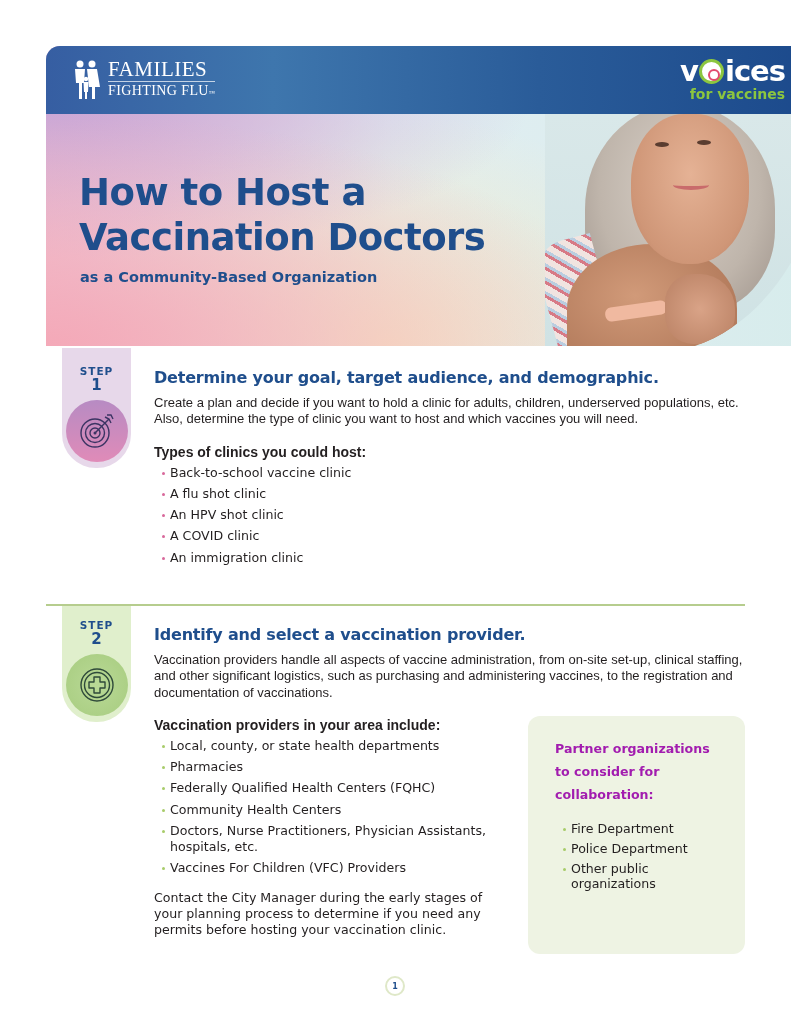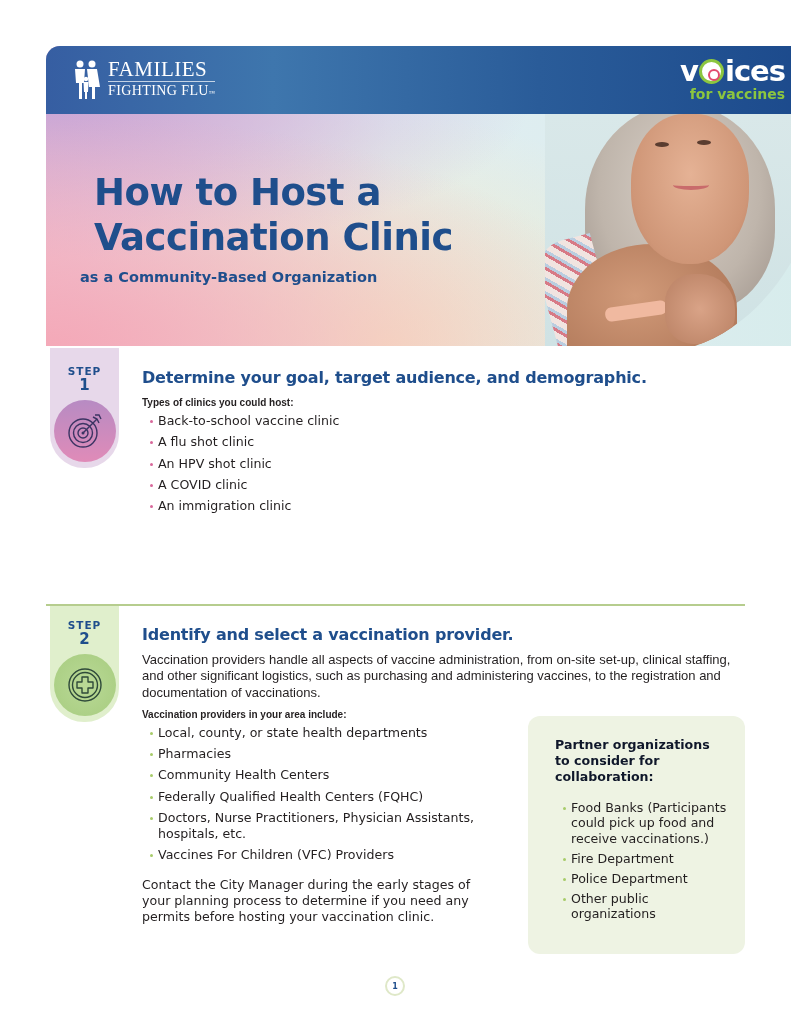--- a/index.html
+++ b/index.html
@@ -20,59 +20,59 @@
   .ffflu-text { display: flex; flex-direction: column; color: #ffffff; font-family: "Liberation Serif", "DejaVu Serif", serif; }
   .ffflu-line1 { font-size: 21px; letter-spacing: 0.5px; line-height: 22px; border-bottom: 1px solid rgba(255,255,255,0.7); padding-bottom: 1px; }
   .ffflu-line2 { font-size: 14px; letter-spacing: 0.4px; line-height: 17px; }
 
   .voices { position: absolute; right: 20px; top: 10px; text-align: right; }
   .voices-word { font-family: "DejaVu Sans", sans-serif; font-weight: bold; color: #ffffff; font-size: 29px; line-height: 30px; letter-spacing: -1px; display: flex; align-items: center; justify-content: flex-end; }
   .voices-o { display: inline-block; width: 25px; height: 25px; border-radius: 50%; background: #ffffff; border: 3px solid #8cc63f; margin: 0 1px; position: relative; }
   .voices-o::after { content: ""; position: absolute; left: 6px; top: 7px; width: 8px; height: 8px; border-radius: 50%; border: 2px solid #e24a6d; }
   .voices-sub { font-weight: bold; color: #8cc63f; font-size: 14px; line-height: 16px; }
 
-  .hero-title { position: absolute; left: 48px; top: 124px; color: #1f4e8c; font-family: "DejaVu Sans", sans-serif; font-weight: bold; font-size: 37px; line-height: 45px; letter-spacing: -0.5px; }
+  .hero-title { position: absolute; left: 33px; top: 124px; color: #1f4e8c; font-family: "DejaVu Sans", sans-serif; font-weight: bold; font-size: 37px; line-height: 45px; letter-spacing: -0.5px; }
   .hero-sub { position: absolute; left: 34px; top: 223px; color: #1f4e8c; font-weight: bold; font-size: 14.5px; }
 
   .photo { position: absolute; right: 0; top: 68px; width: 260px; height: 232px; }
   .photo-clip { position: absolute; inset: 0; background: linear-gradient(180deg, #d9e8e9 0%, #cfe2e4 100%); border-bottom-right-radius: 0; clip-path: path('M0 0 L260 0 L260 120 C240 170 200 215 150 232 L0 232 Z'); overflow: hidden; }
   .hair { position: absolute; left: 40px; top: -10px; width: 190px; height: 210px; border-radius: 50% 50% 40% 40%; background: radial-gradient(ellipse at 50% 40%, #d8d0c8 0%, #bfb5ab 60%, #9d928a 100%); }
   .face { position: absolute; left: 86px; top: 0px; width: 118px; height: 150px; border-radius: 45% 45% 48% 48%; background: radial-gradient(ellipse at 50% 40%, #e5b295 0%, #cf9677 70%, #b77d61 100%); }
   .eye1 { position: absolute; left: 110px; top: 28px; width: 14px; height: 5px; border-radius: 50%; background: #5a3d30; }
   .eye2 { position: absolute; left: 152px; top: 26px; width: 14px; height: 5px; border-radius: 50%; background: #5a3d30; }
   .smile { position: absolute; left: 128px; top: 66px; width: 36px; height: 10px; border-bottom: 4px solid #c96b6b; border-radius: 0 0 50% 50%; }
   .shoulder { position: absolute; left: 22px; top: 130px; width: 170px; height: 130px; border-radius: 50% 50% 0 0; background: radial-gradient(ellipse at 40% 40%, #d19a79 0%, #b47c5d 70%); }
   .scarf { position: absolute; left: 0px; top: 125px; width: 60px; height: 110px; background: repeating-linear-gradient(45deg, #f1e4e0 0 6px, #d77a86 6px 9px, #b9cde0 9px 12px); border-radius: 30px 0 0 0; transform: rotate(-15deg); }
   .bandage { position: absolute; left: 60px; top: 190px; width: 62px; height: 14px; background: #f0b9a0; border-radius: 6px; transform: rotate(-8deg); }
   .hand { position: absolute; left: 120px; top: 160px; width: 70px; height: 70px; background: radial-gradient(ellipse at 50% 50%, #d9a387 0%, #bf876a 80%); border-radius: 40% 50% 40% 40%; }
 
-  .step { position: absolute; left: 50px; width: 699px; }
+  .step { position: absolute; left: 62px; width: 699px; }
   .step-tab { position: absolute; left: 0; top: 0; width: 69px; border-radius: 0 0 34px 34px; display: flex; flex-direction: column; align-items: center; }
   .step1 .step-tab { height: 120px; background: #e7d8ea; }
   .step2 .step-tab { height: 116px; background: #e0efcc; }
   .step-label { margin-top: 17px; font-size: 10.5px; font-weight: bold; color: #1f4e8c; letter-spacing: 1px; line-height: 12px; }
   .step-num { font-size: 15px; font-weight: bold; color: #1f4e8c; line-height: 17px; }
   .step-circle { margin-top: 6px; width: 62px; height: 62px; border-radius: 50%; display: flex; align-items: center; justify-content: center; }
   .step1 .step-circle { background: linear-gradient(180deg, #b78bc3 0%, #e08bb8 100%); }
   .step2 .step-circle { background: radial-gradient(circle, #b9d996 0%, #a7cc7f 100%); }
 
   .step-body { position: absolute; left: 92px; top: 0; width: 600px; }
   .step-title { color: #1f4e8c; font-weight: bold; font-size: 16px; line-height: 22px; letter-spacing: -0.2px; }
   .step-desc { margin-top: 6px; font-family: "Liberation Sans", sans-serif; font-size: 13px; line-height: 16.3px; color: #231f20; }
-  .list-head { font-family: "Liberation Sans", sans-serif; font-weight: bold; font-size: 10px; color: #231f20; margin-top: 8px; }
+  .list-head { font-family: "Liberation Sans", sans-serif; font-weight: bold; font-size: 14px; color: #231f20; margin-top: 16px; }
   ul.blist { list-style: none; margin-top: 5px; margin-left: 8px; }
   ul.blist li { font-size: 12.6px; line-height: 16px; margin-bottom: 5.3px; position: relative; padding-left: 8px; }
   ul.blist li::before { content: ""; position: absolute; left: 0; top: 7px; width: 3px; height: 3px; border-radius: 50%; }
   .step1 ul.blist li::before { background: #d8699b; }
   .step2 ul.blist li::before, .partner ul.blist li::before { background: #a8cc6a; }
 
   .divider { position: absolute; left: 46px; top: 604px; width: 699px; height: 2px; background: #b6cd8e; }
 
   .partner { position: absolute; left: 528px; top: 716px; width: 217px; height: 238px; background: #eef3e3; border-radius: 12px; padding: 21px 18px 0 27px; }
-  .partner-title { color: #0f172a; font-weight: bold; font-size: 12.6px; line-height: 16px; }
+  .partner-title { color: #a21caf; font-weight: bold; font-size: 12.6px; line-height: 23px; }
   .partner ul.blist { margin-left: 8px; margin-top: 15px; }
   .partner ul.blist li { margin-bottom: 4.5px; line-height: 15.4px; font-size: 12.6px; }
 
   .contact { font-size: 12.6px; line-height: 16px; margin-top: 14px; width: 350px; }
 
   .page-num { position: absolute; left: 385px; top: 976px; width: 20px; height: 20px; border-radius: 50%; border: 2px solid #dfe8c8; font-size: 8px; font-weight: bold; color: #1f4e8c; display: flex; align-items: center; justify-content: center; }
 </style>
 </head>
 <body>
 
@@ -114,21 +114,21 @@
         <span>v</span>
         <span class="voices-o"></span>
         <span>ices</span>
       </div>
       <div class="voices-sub">for vaccines</div>
     </div>
   </div>
 
   <div class="hero-title">
     <div>How to Host a</div>
-    <div>Vaccination Clinic</div>
+    <div>Vaccination Doctors</div>
   </div>
   <div class="hero-sub">as a Community-Based Organization</div>
 </div>
 
 <div class="step step1" style="top:348px; height:250px;">
   <div class="step-tab">
     <div class="step-label">STEP</div>
     <div class="step-num">1</div>
     <div class="step-circle">
       <svg width="40" height="40" viewBox="0 0 40 40">
@@ -136,20 +136,21 @@
         <circle cx="18" cy="22" r="9.5" fill="none" stroke="#3b3463" stroke-width="1.4"></circle>
         <circle cx="18" cy="22" r="5" fill="none" stroke="#3b3463" stroke-width="1.4"></circle>
         <circle cx="18" cy="22" r="1.5" fill="#3b3463"></circle>
         <line x1="18" y1="22" x2="32" y2="8" stroke="#3b3463" stroke-width="1.4"></line>
         <path d="M28 6 L32 8 L34 12 M30 4 L34 4 L36 8" fill="none" stroke="#3b3463" stroke-width="1.4"></path>
       </svg>
     </div>
   </div>
   <div class="step-body" style="top:19px;">
     <div class="step-title">Determine your goal, target audience, and demographic.</div>
+    <div class="step-desc">Create a plan and decide if you want to hold a clinic for adults, children, underserved populations, etc. Also, determine the type of clinic you want to host and which vaccines you will need.</div>
     <div class="list-head">Types of clinics you could host:</div>
     <ul class="blist">
       <li>Back-to-school vaccine clinic</li>
       <li>A flu shot clinic</li>
       <li>An HPV shot clinic</li>
       <li>A COVID clinic</li>
       <li>An immigration clinic</li>
     </ul>
   </div>
 </div>
@@ -168,32 +169,31 @@
       </svg>
     </div>
   </div>
   <div class="step-body" style="top:18px;">
     <div class="step-title">Identify and select a vaccination provider.</div>
     <div class="step-desc">Vaccination providers handle all aspects of vaccine administration, from on-site set-up, clinical staffing, and other significant logistics, such as purchasing and administering vaccines, to the registration and documentation of vaccinations.</div>
     <div class="list-head">Vaccination providers in your area include:</div>
     <ul class="blist" style="width:350px;">
       <li>Local, county, or state health departments</li>
       <li>Pharmacies</li>
+      <li>Federally Qualified Health Centers (FQHC)</li>
       <li>Community Health Centers</li>
-      <li>Federally Qualified Health Centers (FQHC)</li>
       <li>Doctors, Nurse Practitioners, Physician Assistants, hospitals, etc.</li>
       <li>Vaccines For Children (VFC) Providers</li>
     </ul>
     <div class="contact">Contact the City Manager during the early stages of your planning process to determine if you need any permits before hosting your vaccination clinic.</div>
   </div>
 </div>
 
 <div class="partner">
   <div class="partner-title">Partner organizations to consider for collaboration:</div>
   <ul class="blist">
-    <li>Food Banks (Participants could pick up food and receive vaccinations.)</li>
     <li>Fire Department</li>
     <li>Police Department</li>
     <li>Other public organizations</li>
   </ul>
 </div>
 
 <div class="page-num">1</div>
 
 </body></html>

